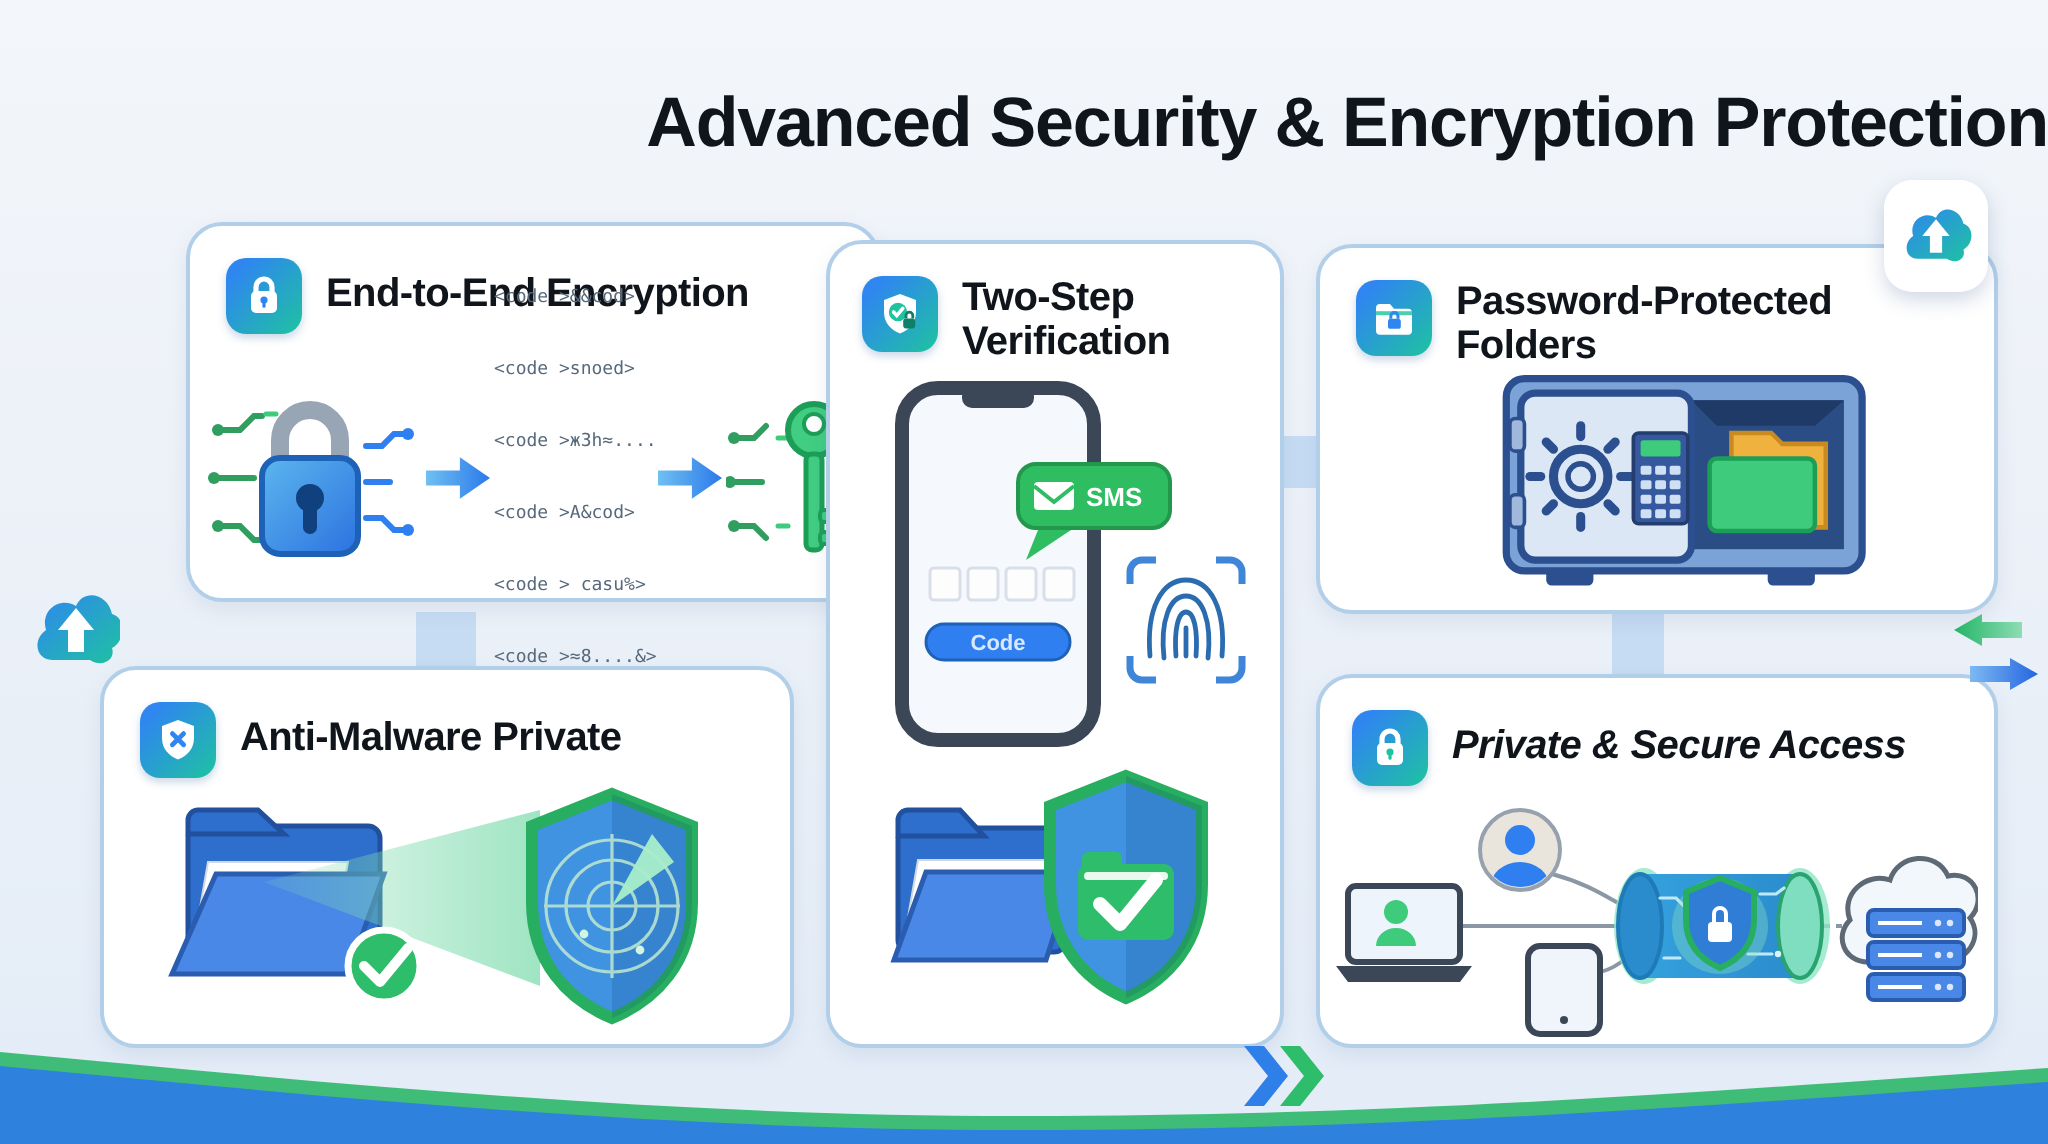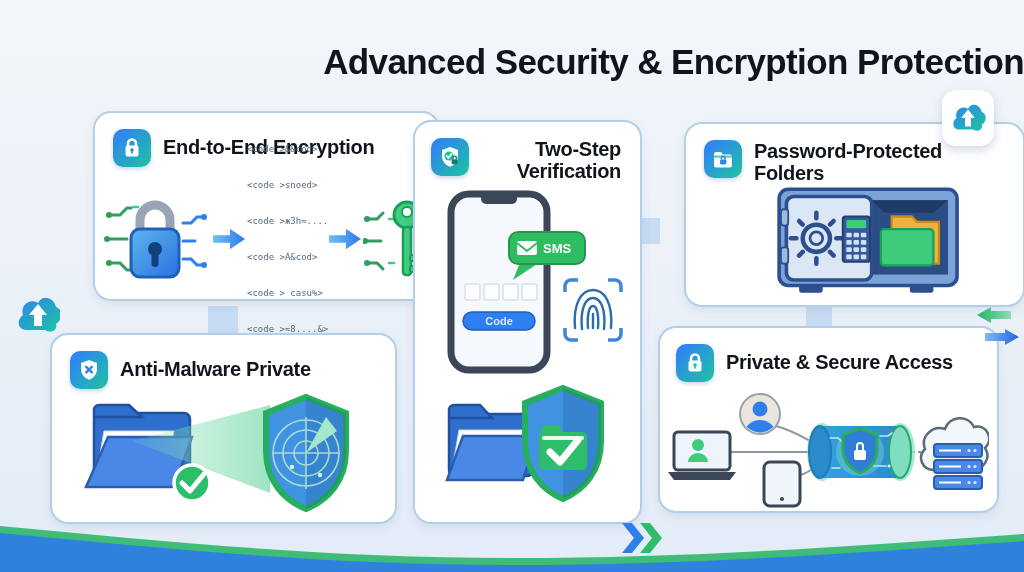--- a/index.html
+++ b/index.html
@@ -5,23 +5,23 @@
   html,body{margin:0;padding:0;}
   body{font-family:"Liberation Sans",sans-serif;}
   #stage{position:relative;width:1024px;height:572px;overflow:hidden;
          background:linear-gradient(180deg,#f3f6fa 0%,#ecf1f8 45%,#e3ecf7 100%);}
   .page-title{position:absolute;top:42px;left:0;width:100%;text-align:right;
     font-size:35px;font-weight:800;letter-spacing:-0.6px;color:#10151c;}
   .card{position:absolute;background:#ffffff;border:2px solid #b2cfe9;border-radius:18px;
     box-shadow:0 4px 10px rgba(70,100,150,.10);}
   #card-e2e{left:50px;top:111px;width:343px;height:186px;margin-left:43px;}
   #card-tsv{left:413px;top:120px;width:225px;height:400px;}
-  #card-ppf{left:658px;top:122px;width:337px;height:181px;margin-left:26px;}
+  #card-ppf{left:658px;top:122px;width:337px;height:181px;}
   #card-ams{left:50px;top:333px;width:343px;height:187px;}
-  #card-psa{left:658px;top:326px;width:337px;height:183px;}
+  #card-psa{left:658px;top:337px;width:337px;height:183px;font-style:italic;}
   .connector{position:absolute;background:#c6dcf3;}
   .card-header{position:absolute;top:16px;left:18px;display:flex;gap:12px;align-items:flex-start;}
   .app-icon{width:38px;height:38px;border-radius:10px;flex:0 0 auto;
     background:linear-gradient(135deg,#2f86f0 15%,#1ec3a0 100%);
     display:flex;align-items:center;justify-content:center;
     box-shadow:0 2px 4px rgba(40,90,160,.25);}
   .card-title{font-size:20px;font-weight:700;color:#10151c;line-height:1.12;letter-spacing:-0.3px;}
   .one-line{padding-top:7px;}
   .ill{position:absolute;}
   .code-lines{font-family:"DejaVu Sans Mono",monospace;font-size:9px;line-height:12px;
@@ -132,21 +132,21 @@
     <div class="card-header" style="left:16px;">
       <div class="app-icon">
         <svg width="24" height="24" viewBox="0 0 24 24">
           <path d="M12,2 L20,5 V11 C20,16.5 16.5,20 12,21.8 C7.5,20 4,16.5 4,11 V5 Z" fill="#ffffff"></path>
           <circle cx="11" cy="11" r="4.6" fill="#1ec3a0"></circle>
           <polyline points="8.8,11 10.4,12.8 13.4,9.2" fill="none" stroke="#ffffff" stroke-width="1.8" stroke-linecap="round"></polyline>
           <rect x="13.6" y="14.2" width="6" height="5" rx="1.4" fill="#0f7f68"></rect>
           <path d="M15,14.2 v-1.4 a1.7,1.7 0 0 1 3.4,0 v1.4" fill="none" stroke="#0f7f68" stroke-width="1.4"></path>
         </svg>
       </div>
-      <div class="card-title" style="max-width:140px;text-align:right;">Two-Step Verification</div>
+      <div class="card-title" style="max-width:140px;">Two-Step Verification</div>
     </div>
     <svg class="ill" style="left:10px;top:66px;" width="205" height="188" viewBox="0 0 205 188">
       <rect x="26" y="6" width="96" height="176" rx="18" fill="#f5f9fd" stroke="#3b4757" stroke-width="7"></rect>
       <rect x="56" y="5" width="36" height="11" rx="5" fill="#3b4757"></rect>
       <g>
         <rect x="40" y="96" width="15" height="16" rx="2" fill="#fdfdfd" stroke="#d9dfe8" stroke-width="1.5"></rect>
         <rect x="59" y="96" width="15" height="16" rx="2" fill="#fdfdfd" stroke="#d9dfe8" stroke-width="1.5"></rect>
         <rect x="78" y="96" width="15" height="16" rx="2" fill="#fdfdfd" stroke="#d9dfe8" stroke-width="1.5"></rect>
         <rect x="97" y="96" width="15" height="16" rx="2" fill="#fdfdfd" stroke="#d9dfe8" stroke-width="1.5"></rect>
       </g>

